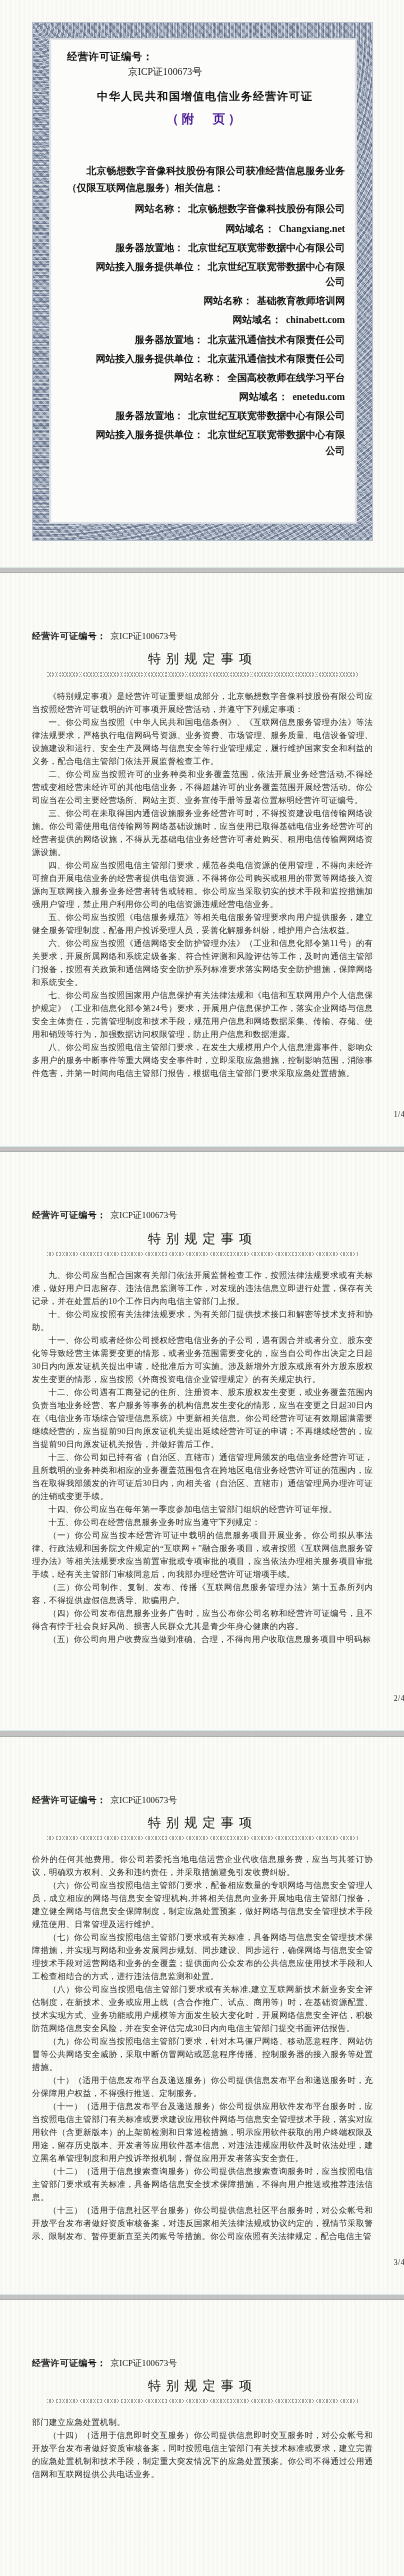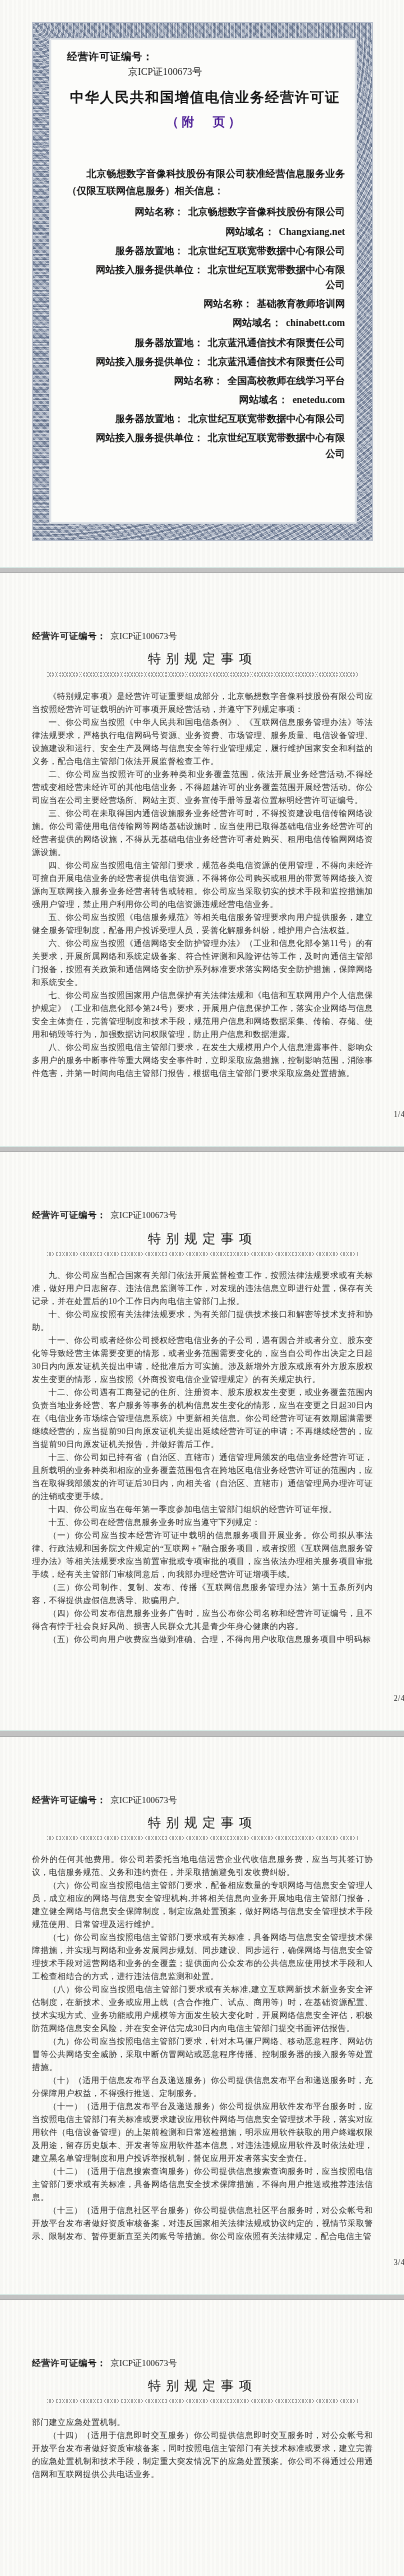--- a/index.html
+++ b/index.html
@@ -16,21 +16,21 @@
     background-image:
       repeating-radial-gradient(circle at 3.1px 3.1px, rgba(255,255,255,.5) 0 0.8px, rgba(255,255,255,0) 0.8px 3.6px),
       repeating-radial-gradient(circle at 9.3px 7.2px, rgba(52,70,100,.38) 0 1px, rgba(0,0,0,0) 1px 5.2px),
       repeating-linear-gradient(45deg, rgba(255,255,255,.20) 0 2.6px, rgba(60,75,105,.20) 2.6px 5.2px),
       repeating-linear-gradient(-45deg, rgba(255,255,255,.16) 0 2.6px, rgba(60,75,105,.16) 2.6px 5.2px);}
   .cert-inner{background:#fcfcfa;height:100%;box-sizing:border-box;
     box-shadow:inset 0 0 0 0.5px #aab3c2, inset 0 0 0 1.5px #fcfcfa, inset 0 0 0 2.1px #c3cad6;
     padding:12.4px 13.4px 0 18.5px;}
   .cert-no-label{font-size:10.3px;font-weight:bold;letter-spacing:0.5px;color:#151515;}
   .cert-no-value{margin:1.5px 0 0 61px;font-size:9.8px;color:#1a1a1a;}
-  .cert-title{margin:10.3px 0 0;text-align:center;font-size:14px;font-weight:bold;letter-spacing:1px;color:#141414;}
+  .cert-title{margin:10.3px 0 0;text-align:center;font-size:11px;font-weight:bold;letter-spacing:1px;color:#141414;}
   .cert-subtitle{margin:7.2px 0 0;text-align:center;font-size:12.4px;font-weight:bold;letter-spacing:3.1px;color:#4c1d95;}
   .cert-body{margin-top:34px;width:278px;}
   .cert-intro{font-size:9.8px;font-weight:600;line-height:17px;text-indent:2em;margin:0 0 5px;text-align:justify;color:#161616;}
   .entry{font-size:9.8px;font-weight:600;line-height:15.5px;margin:0 0 3.6px;text-indent:2em;text-align:right;color:#161616;}
   .entry .v{margin-left:.45em;}
 
   
   .sp-page{padding:58px 32px 13px;box-sizing:border-box;}
   #page-sp1{height:573px;}
   #page-sp2{height:578px;}
@@ -130,27 +130,27 @@
 
   <div class="page-gap"></div>
 
   <section class="page sp-page" id="page-sp3">
     <div class="sp-header">
       <span class="lbl">经营许可证编号：</span><span class="num">京ICP证100673号</span>
     </div>
     <h2 class="sp-title">特别规定事项</h2>
     <div class="sp-wave"></div>
     <div class="sp-body">
-      <p class="para flush">价外的任何其他费用。你公司若委托当地电信运营企业代收信息服务费，应当与其签订协议，电信服务规范、义务和违约责任，并采取措施避免引发收费纠纷。</p>
+      <p class="para flush">价外的任何其他费用。你公司若委托当地电信运营企业代收信息服务费，应当与其签订协议，明确双方权利、义务和违约责任，并采取措施避免引发收费纠纷。</p>
       <p class="para">（六）你公司应当按照电信主管部门要求，配备相应数量的专职网络与信息安全管理人员，成立相应的网络与信息安全管理机构,并将相关信息向业务开展地电信主管部门报备，建立健全网络与信息安全保障制度，制定应急处置预案，做好网络与信息安全管理技术手段规范使用、日常管理及运行维护。</p>
       <p class="para">（七）你公司应当按照电信主管部门要求或有关标准，具备网络与信息安全管理技术保障措施，并实现与网络和业务发展同步规划、同步建设、同步运行，确保网络与信息安全管理技术手段对运营网络和业务的全覆盖；提供面向公众发布的公共信息应使用技术手段和人工检查相结合的方式，进行违法信息监测和处置。</p>
       <p class="para">（八）你公司应当按照电信主管部门要求或有关标准,建立互联网新技术新业务安全评估制度，在新技术、业务或应用上线（含合作推广、试点、商用等）时，在基础资源配置、技术实现方式、业务功能或用户规模等方面发生较大变化时，开展网络信息安全评估，积极防范网络信息安全风险，并在安全评估完成30日内向电信主管部门提交书面评估报告。</p>
       <p class="para">（九）你公司应当按照电信主管部门要求，针对木马僵尸网络、移动恶意程序、网站仿冒等公共网络安全威胁，采取中断仿冒网站或恶意程序传播、控制服务器的接入服务等处置措施。</p>
       <p class="para">（十）（适用于信息发布平台及递送服务）你公司提供信息发布平台和递送服务时，充分保障用户权益，不得强行推送、定制服务。</p>
-      <p class="para">（十一）（适用于信息发布平台及递送服务）你公司提供应用软件发布平台服务时，应当按照电信主管部门有关标准或要求建设应用软件网络与信息安全管理技术手段，落实对应用软件（电信设备管理）的上架前检测和日常巡检措施，明示应用软件获取的用户终端权限及用途，留存历史版本、开发者等应用软件基本信息，对违法违规应用软件及时依法处理，建立黑名单管理制度和用户投诉举报机制，督促应用开发者落实安全责任。</p>
+      <p class="para">（十一）（适用于信息发布平台及递送服务）你公司提供应用软件发布平台服务时，应当按照电信主管部门有关标准或要求建设应用软件网络与信息安全管理技术手段，落实对应用软件（含更新版本）的上架前检测和日常巡检措施，明示应用软件获取的用户终端权限及用途，留存历史版本、开发者等应用软件基本信息，对违法违规应用软件及时依法处理，建立黑名单管理制度和用户投诉举报机制，督促应用开发者落实安全责任。</p>
       <p class="para">（十二）（适用于信息搜索查询服务）你公司提供信息搜索查询服务时，应当按照电信主管部门要求或有关标准，具备网络信息安全技术保障措施，不得向用户推送或推荐违法信息。</p>
       <p class="para">（十三）（适用于信息社区平台服务）你公司提供信息社区平台服务时，对公众帐号和开放平台发布者做好资质审核备案，对违反国家相关法律法规或协议约定的，视情节采取警示、限制发布、暂停更新直至关闭账号等措施。你公司应依照有关法律规定，配合电信主管</p>
     </div>
     <div class="page-num">3/4</div>
   </section>
 
   <div class="page-gap"></div>
 
   <section class="page sp-page" id="page-sp4">
     <div class="sp-header">

